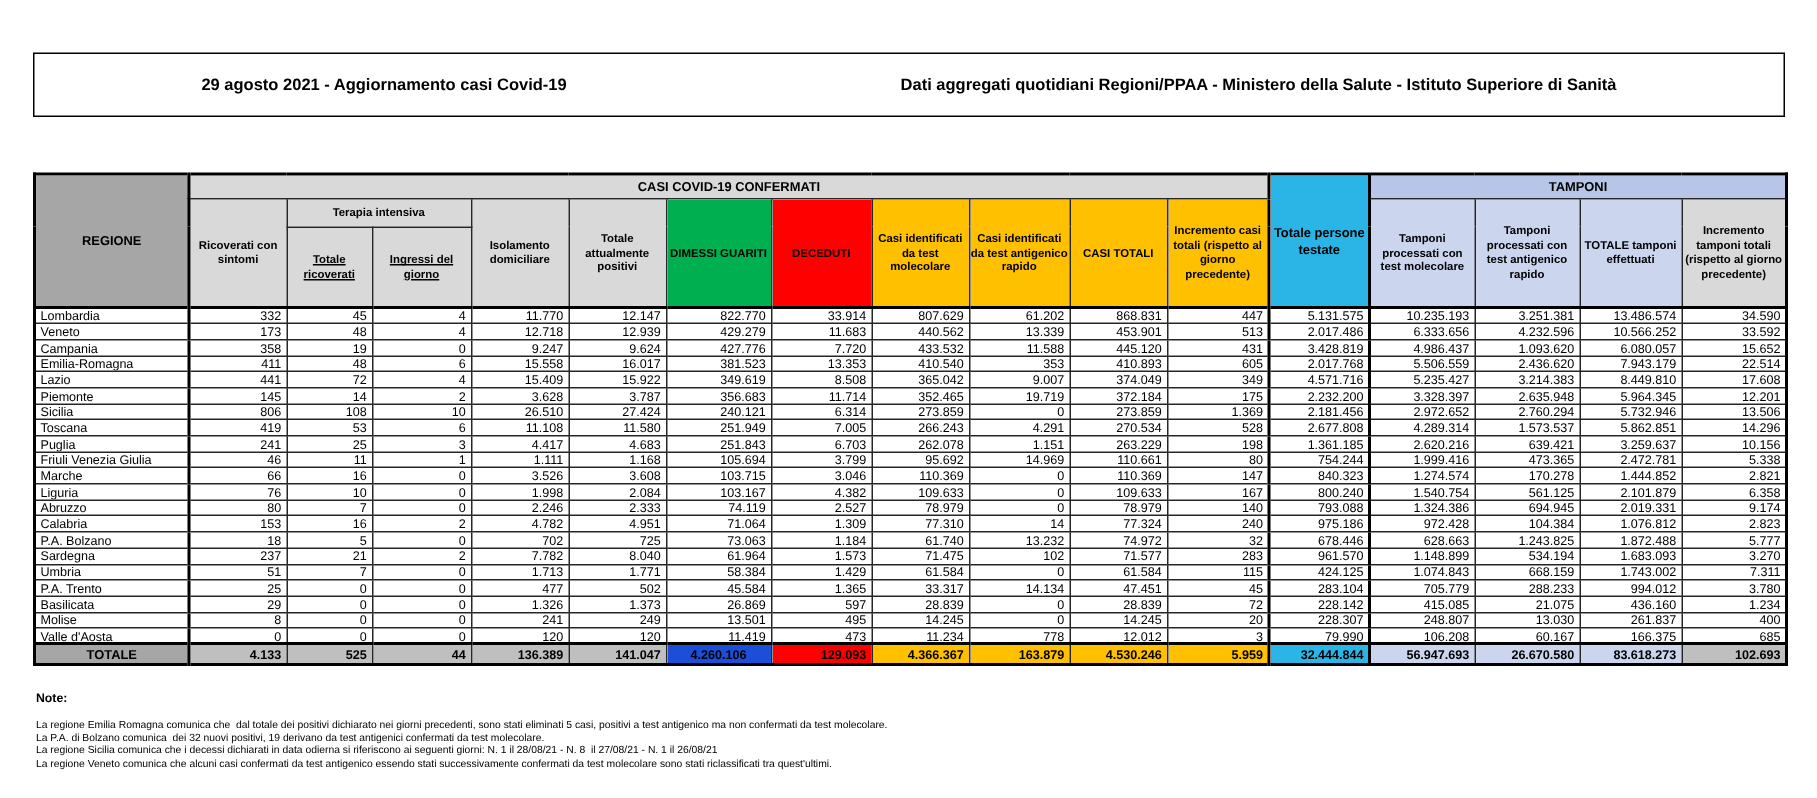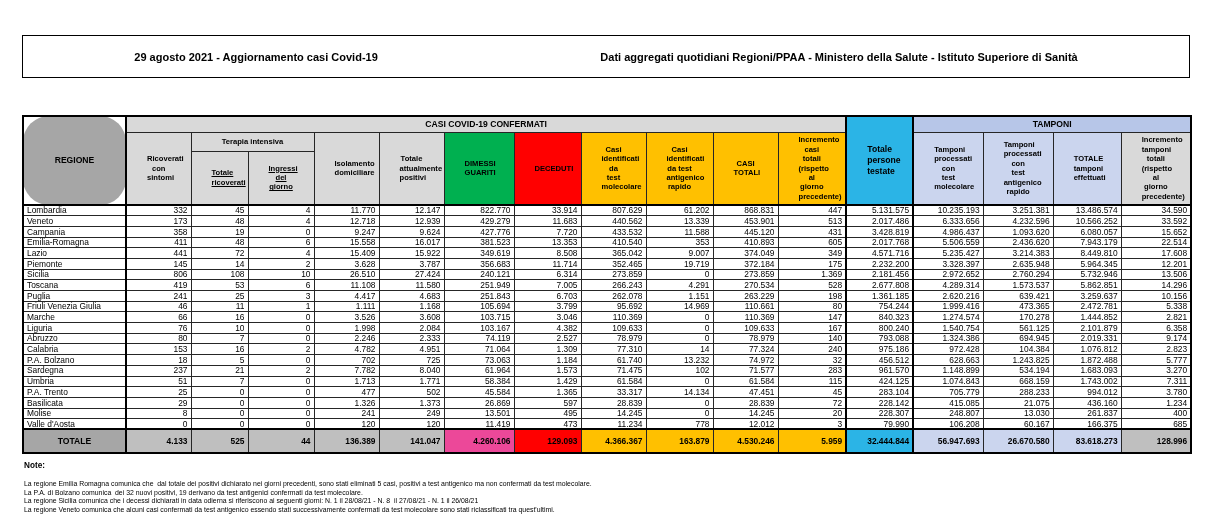--- a/index.html
+++ b/index.html
@@ -36,27 +36,27 @@
   .covid th, .covid td {
     border: 1px solid #262626;
     overflow: hidden;
   }
   .covid thead th {
     font-size: 7.6px;
     font-weight: 700;
     text-align: center;
     vertical-align: middle;
     line-height: 1.25;
-    padding: 1px 20px;
+    padding: 1px 0;
     background: #D9D9D9;
   }
   .covid thead tr.band th { height: 16px; font-size: 8.6px; }
   .covid thead tr.mid th { height: 19px; }
   .covid thead tr.sub th { height: 54px; text-decoration: underline; }
-  .corner { background: #A6A6A6 !important; font-size: 8.6px !important; border-radius: 26px; }
+  .corner { background: #A6A6A6 !important; font-size: 8.6px !important; }
   .green  { background: #00B050 !important; }
   .red    { background: #FF0000 !important; margin-top: 40px; }
   .yellow { background: #FFC000 !important; }
   .cyan   { background: #2BB4E6 !important; }
   .lav-band { background: #B7C6E8 !important; }
   .lav      { background: #CBD5EE !important; }
   .gray-l   { background: #D9D9D9 !important; }
   .bl2 { border-left: 2px solid #000 !important; }
   .br2 { border-right: 2px solid #000 !important; }
   .covid tbody td {
@@ -65,30 +65,30 @@
     line-height: 1;
     padding: 0 3px;
     text-align: right;
     white-space: nowrap;
     background: #fff;
   }
   .covid tbody tr:first-child td { border-top: 2px solid #000; }
   .covid tbody td.region-name { text-align: left; padding-left: 3px; }
   .covid tbody tr.total-row td {
     border-top: 2px solid #000;
-    height: 24px;
+    height: 14px;
     font-weight: 700;
     background: #BFBFBF;
   }
   .covid tbody tr.total-row td.total-label {
     background: #A6A6A6;
     text-align: center;
     font-size: 8.6px;
   }
-  .covid tbody tr.total-row td.c5  { background: #ec4899; }
+  .covid tbody tr.total-row td.c5  { background: #1d4ed8; text-align: center; }
   .covid tbody tr.total-row td.c6  { background: #FF0000; }
   .covid tbody tr.total-row td.c7,
   .covid tbody tr.total-row td.c8,
   .covid tbody tr.total-row td.c9,
   .covid tbody tr.total-row td.c10 { background: #FFC000; }
   .covid tbody tr.total-row td.c11 { background: #2BB4E6; }
   .covid tbody tr.total-row td.c12,
   .covid tbody tr.total-row td.c13,
   .covid tbody tr.total-row td.c14 { background: #CBD5EE; }
   .covid tbody tr.total-row td.c15 { background: #BFBFBF; }
@@ -434,21 +434,21 @@
           <td class="num c1">5</td>
           <td class="num c2">0</td>
           <td class="num c3">702</td>
           <td class="num c4">725</td>
           <td class="num c5">73.063</td>
           <td class="num c6">1.184</td>
           <td class="num c7">61.740</td>
           <td class="num c8">13.232</td>
           <td class="num c9">74.972</td>
           <td class="num c10">32</td>
-          <td class="num c11">456.512</td>
+          <td class="num c11">678.446</td>
           <td class="num c12">628.663</td>
           <td class="num c13">1.243.825</td>
           <td class="num c14">1.872.488</td>
           <td class="num c15">5.777</td>
         </tr>
         <tr>
           <td class="region-name">Sardegna</td>
           <td class="num c0">237</td>
           <td class="num c1">21</td>
           <td class="num c2">2</td>
@@ -571,21 +571,21 @@
           <td class="num c5">4.260.106</td>
           <td class="num c6">129.093</td>
           <td class="num c7">4.366.367</td>
           <td class="num c8">163.879</td>
           <td class="num c9">4.530.246</td>
           <td class="num c10">5.959</td>
           <td class="num c11">32.444.844</td>
           <td class="num c12">56.947.693</td>
           <td class="num c13">26.670.580</td>
           <td class="num c14">83.618.273</td>
-          <td class="num c15">128.996</td>
+          <td class="num c15">102.693</td>
         </tr>
       </tbody>
   </table>
 
   <div class="notes">
     <div class="notes-heading">Note:</div>
     <div class="note-line">La regione Emilia Romagna comunica che  dal totale dei positivi dichiarato nei giorni precedenti, sono stati eliminati 5 casi, positivi a test antigenico ma non confermati da test molecolare.</div>
     <div class="note-line">La P.A. di Bolzano comunica  dei 32 nuovi positivi, 19 derivano da test antigenici confermati da test molecolare.</div>
     <div class="note-line">La regione Sicilia comunica che i decessi dichiarati in data odierna si riferiscono ai seguenti giorni: N. 1 il 28/08/21 - N. 8  il 27/08/21 - N. 1 il 26/08/21</div>
     <div class="note-line">La regione Veneto comunica che alcuni casi confermati da test antigenico essendo stati successivamente confermati da test molecolare sono stati riclassificati tra quest'ultimi.</div>

